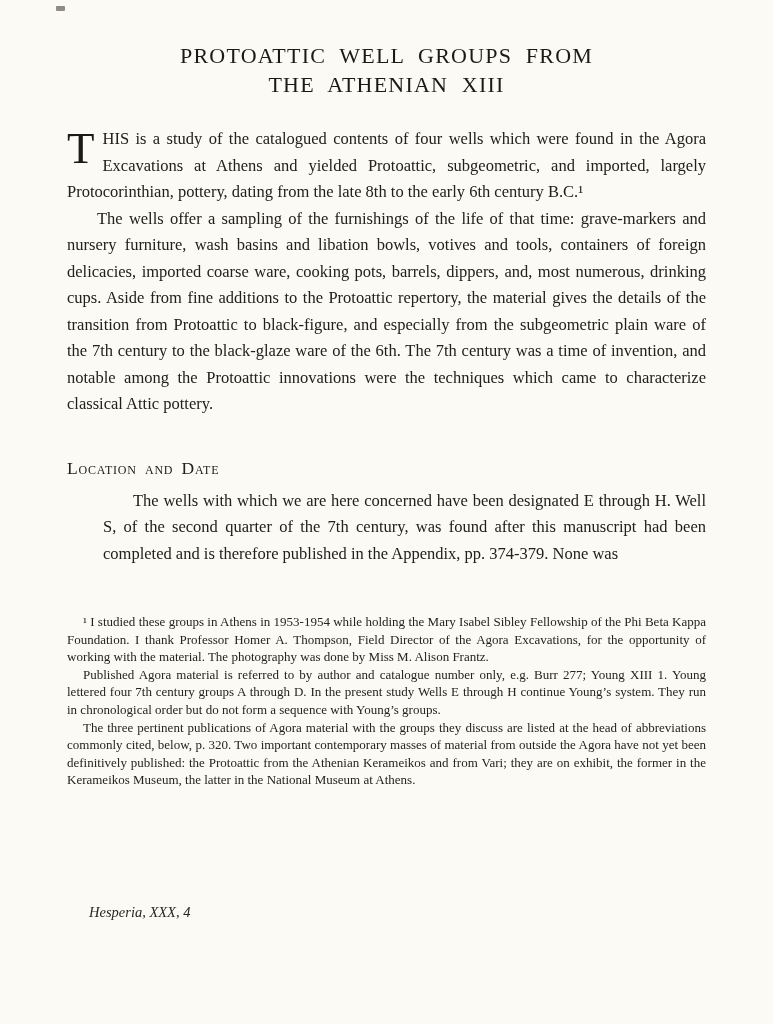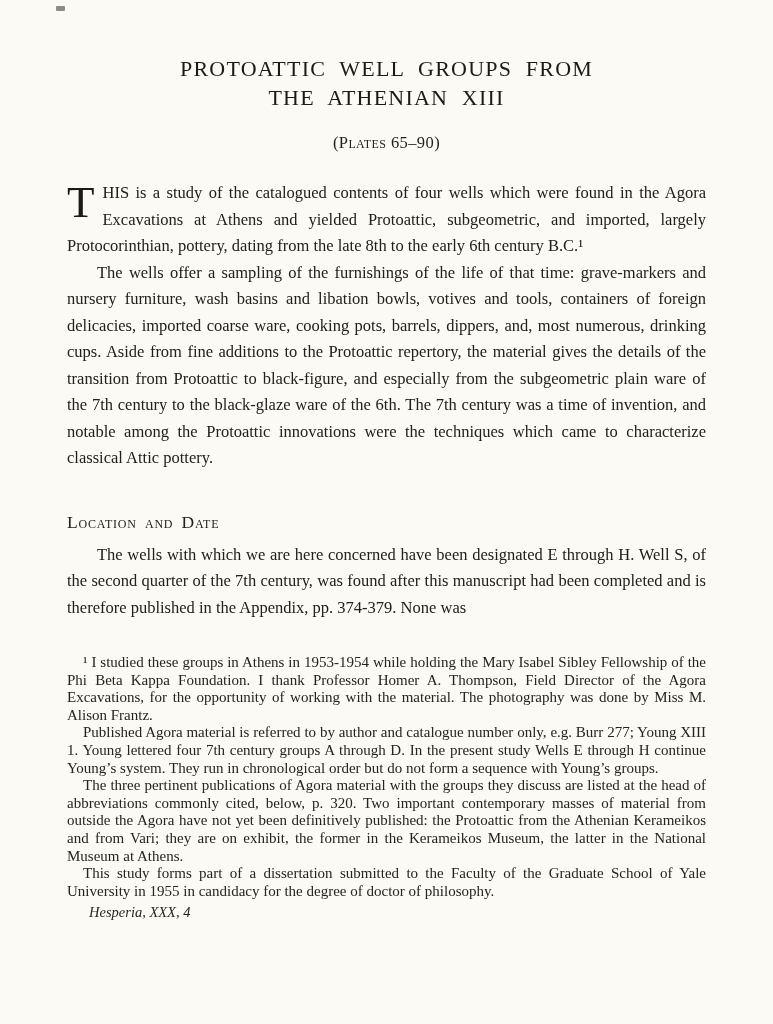--- a/index.html
+++ b/index.html
@@ -8,21 +8,21 @@
     position: relative;
     width: 773px;
     height: 1024px;
     margin: 0 auto;
     background: #fbfaf5;
     color: #211f1c;
     font-family: "Liberation Serif", "DejaVu Serif", serif;
     overflow: hidden;
   }
   .content {
-    padding: 54px 67px 0 67px;
+    padding: 41px 67px 0 67px;
   }
   .scan-artifact {
     position: absolute;
     left: 56px;
     top: 6px;
     width: 9px;
     height: 5px;
     background: #55514a;
     border-radius: 1px;
     opacity: .65;
@@ -60,24 +60,24 @@
   .indent { text-indent: 30px; }
   .section-heading {
     margin-top: 40px;
     font-weight: normal;
     font-size: 17.5px;
     font-variant: small-caps;
     letter-spacing: .8px;
     word-spacing: 3px;
     color: #23201c;
   }
-  .after-heading { margin-top: 9px; }
+  .after-heading { margin-top: 9px; margin-left: 36px; }
   .footnotes {
-    margin-top: 33px;
-    font-size: 15px;
+    margin-top: 46px;
+    font-size: 13px;
     line-height: 17.6px;
     text-align: justify;
     color: #262320;
   }
   .footnote-para { text-indent: 16px; }
   .footer-line {
     position: absolute;
     left: 89px;
     top: 904px;
     font-style: italic;
@@ -91,36 +91,34 @@
 <div class="page">
   <div class="scan-artifact"></div>
 
   <div class="content">
 
     <h1 class="title">
       <span>PROTOATTIC WELL GROUPS FROM</span><br>
       <span>THE ATHENIAN XIII</span>
     </h1>
 
-    <div class="plates">(Plates 65–90)</div>
 
     <p class="body-para first-para">
       <span class="dropcap">T</span>
       <span>HIS is a study of the catalogued contents of four wells which were found in the Agora Excavations at Athens and yielded Protoattic, subgeometric, and imported, largely Protocorinthian, pottery, dating from the late 8th to the early 6th century B.C.¹</span>
     </p>
 
     <p class="body-para indent">The wells offer a sampling of the furnishings of the life of that time: grave-markers and nursery furniture, wash basins and libation bowls, votives and tools, containers of foreign delicacies, imported coarse ware, cooking pots, barrels, dippers, and, most numerous, drinking cups.  Aside from fine additions to the Protoattic repertory, the material gives the details of the transition from Protoattic to black-figure, and especially from the subgeometric plain ware of the 7th century to the black-glaze ware of the 6th.  The 7th century was a time of invention, and notable among the Protoattic innovations were the techniques which came to characterize classical Attic pottery.</p>
 
     <h2 class="section-heading">Location and Date</h2>
 
     <p class="body-para indent after-heading">The wells with which we are here concerned have been designated E through H. Well S, of the second quarter of the 7th century, was found after this manuscript had been completed and is therefore published in the Appendix, pp. 374-379.  None was</p>
 
     <div class="footnotes">
       <p class="footnote-para">¹ I studied these groups in Athens in 1953-1954 while holding the Mary Isabel Sibley Fellowship of the Phi Beta Kappa Foundation.  I thank Professor Homer A. Thompson, Field Director of the Agora Excavations, for the opportunity of working with the material.  The photography was done by Miss M. Alison Frantz.</p>
       <p class="footnote-para">Published Agora material is referred to by author and catalogue number only, e.g. Burr 277; Young XIII 1.  Young lettered four 7th century groups A through D.  In the present study Wells E through H continue Young’s system.  They run in chronological order but do not form a sequence with Young’s groups.</p>
       <p class="footnote-para">The three pertinent publications of Agora material with the groups they discuss are listed at the head of abbreviations commonly cited, below, p. 320.  Two important contemporary masses of material from outside the Agora have not yet been definitively published: the Protoattic from the Athenian Kerameikos and from Vari; they are on exhibit, the former in the Kerameikos Museum, the latter in the National Museum at Athens.</p>
-      <p class="footnote-para">This study forms part of a dissertation submitted to the Faculty of the Graduate School of Yale University in 1955 in candidacy for the degree of doctor of philosophy.</p>
     </div>
 
   </div>
 
   <div class="footer-line">Hesperia, XXX, 4</div>
 </div>
 
 </body></html>

